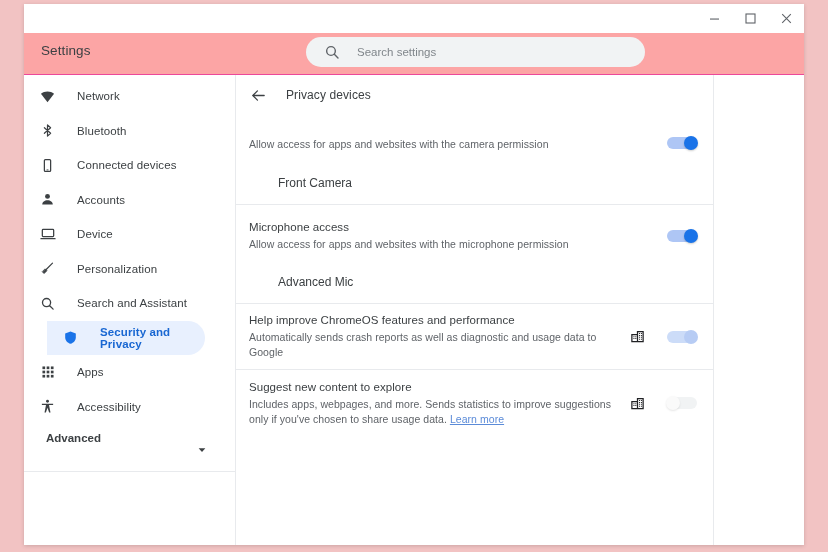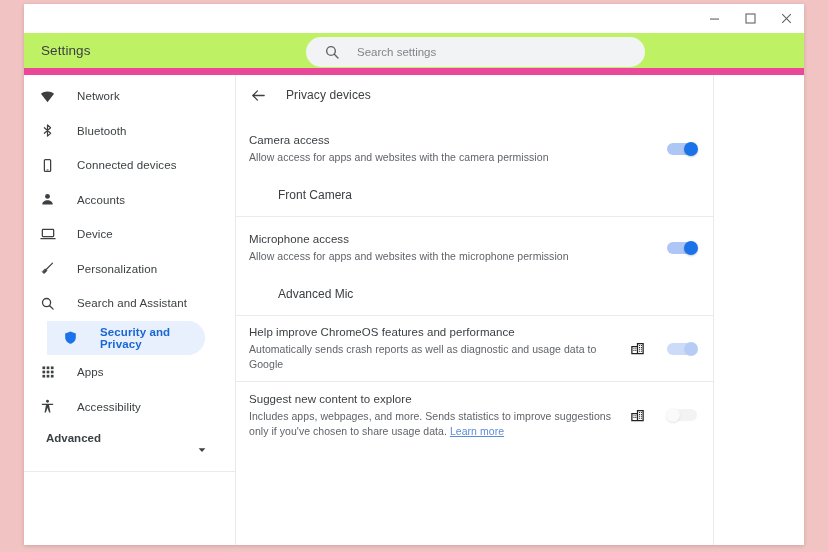--- a/index.html
+++ b/index.html
@@ -37,23 +37,23 @@
     width: 36px; height: 29px;
     display: flex; align-items: center; justify-content: center;
     color: #5f6368;
   }
   .win-btn svg { display: block; }
 
   
   .settings-header {
     position: relative;
     height: 42px;
-    background: #bef264;
-    display: flex; align-items: center;
-    border-bottom: 7px solid #ec4899;
+    background: #fca5a5;
+    display: flex; align-items: center;
+    border-bottom: 1px solid #ec4899;
   }
   .settings-title {
     position: absolute;
     left: 17px; top: 10px;
     font-size: 13.5px;
     color: #3c4043;
     letter-spacing: 0.1px;
   }
   .searchbox {
     position: absolute;
@@ -403,21 +403,20 @@
             </svg>
           </span>
           <span class="page-title">Privacy devices</span>
         </div>
 
         <div class="divider" style="visibility:hidden"></div>
 
         <section class="section">
           <div class="row row-main" style="padding-top:17px;">
             <div class="row-text">
-              <div class="row-title">Camera access</div>
               <div class="row-sub">Allow access for apps and websites with the camera permission</div>
             </div>
             <div class="ctrl-group">
               <div class="toggle on">
                 <div class="knob"></div>
               </div>
             </div>
           </div>
           <div class="subrow">
             <span>Front Camera</span>

